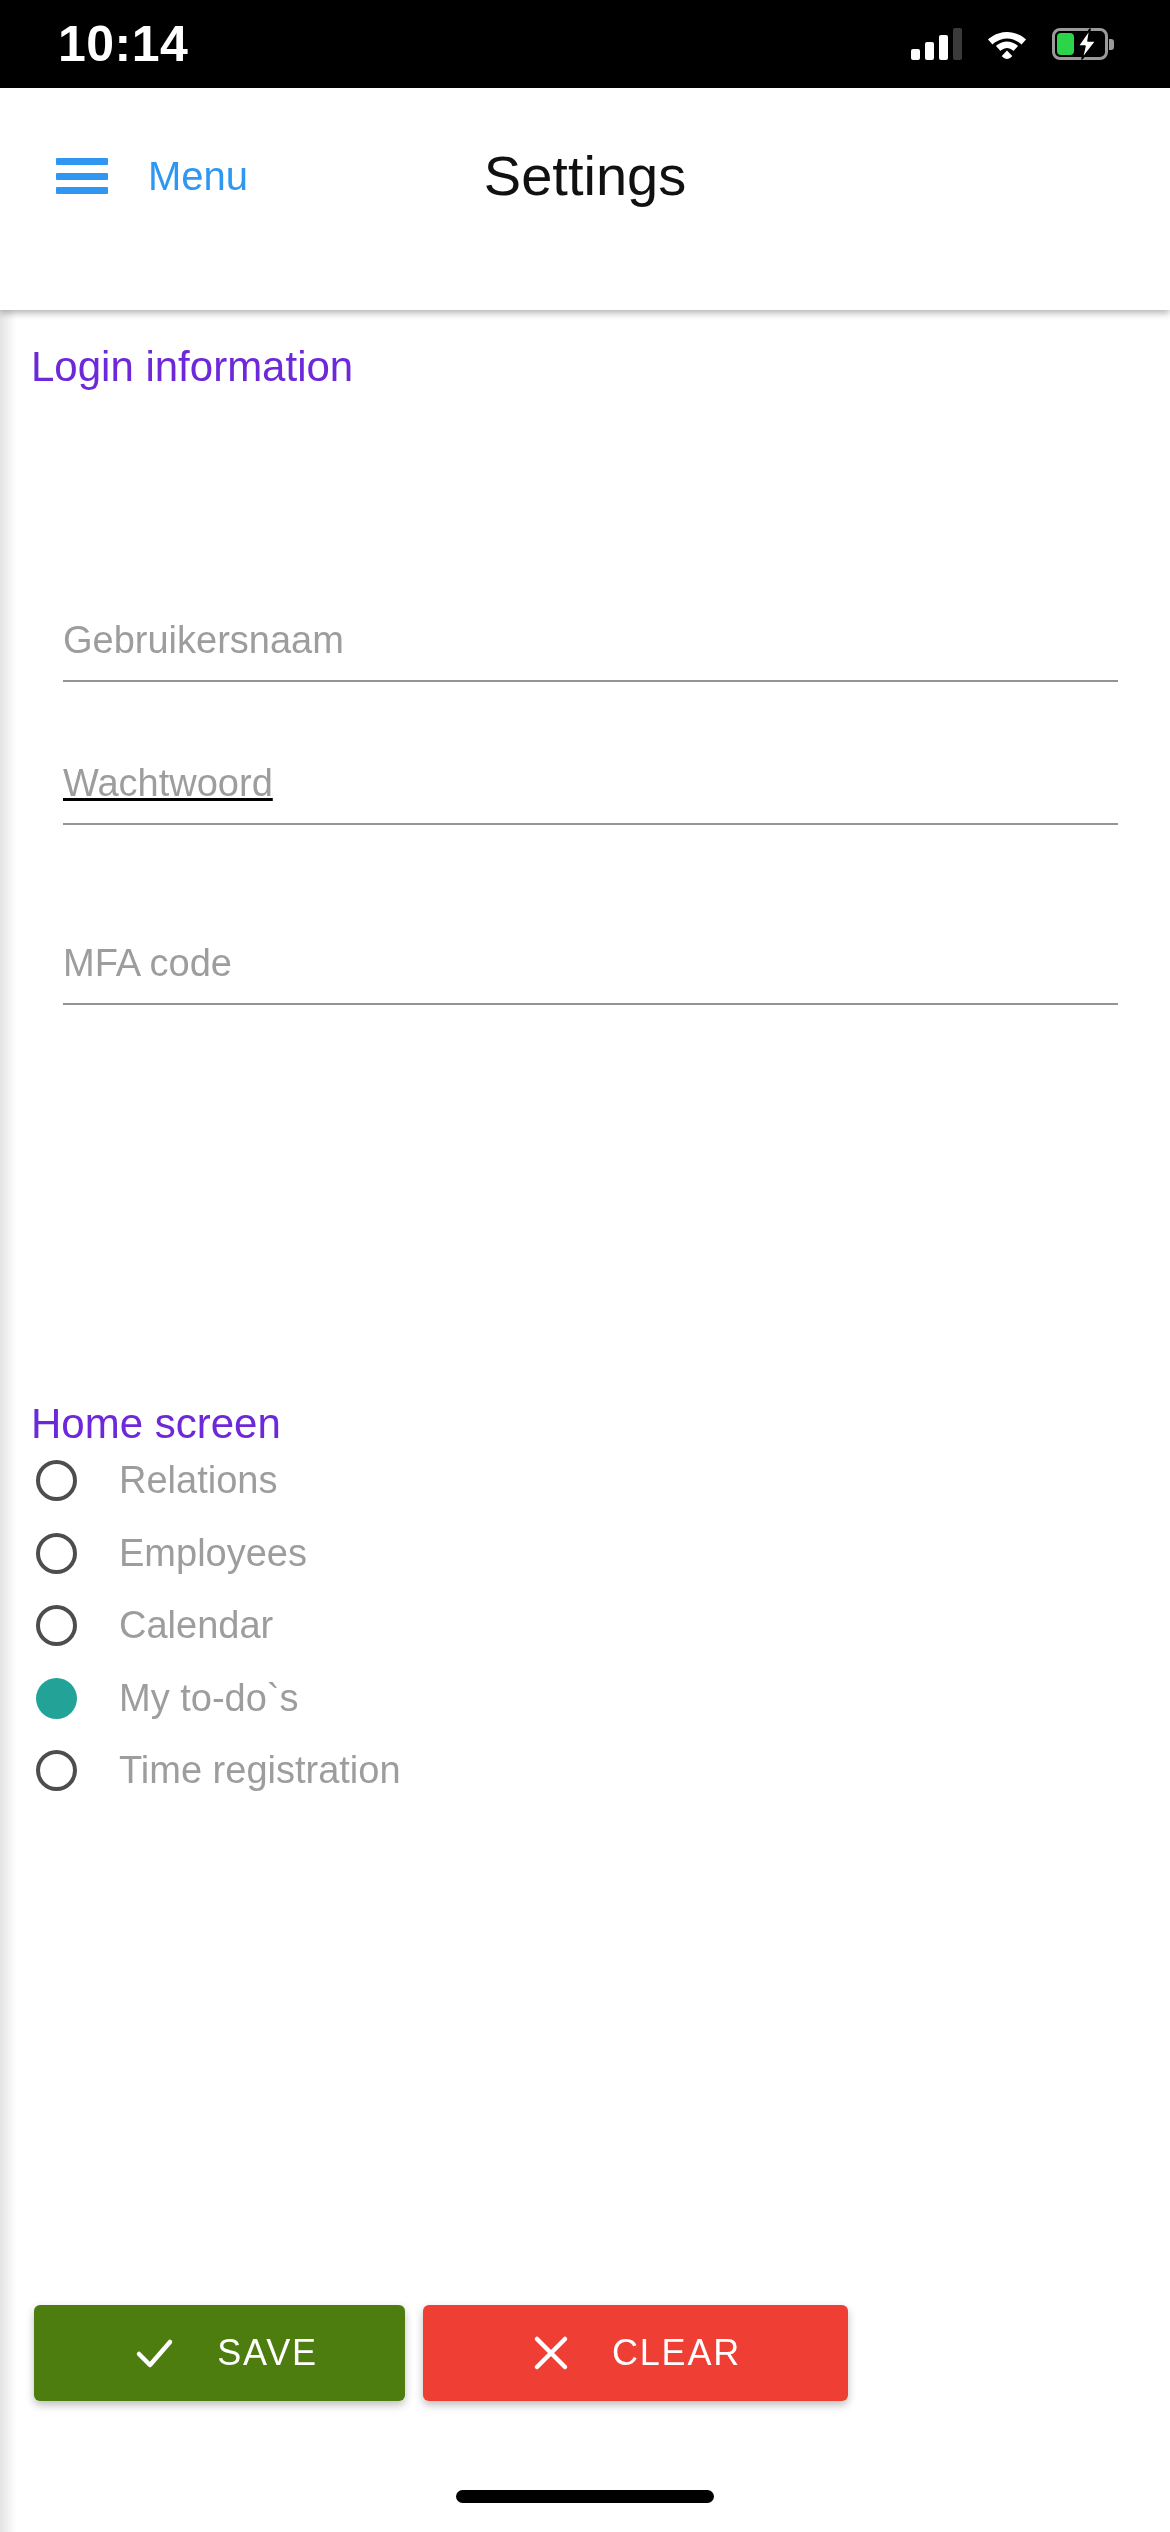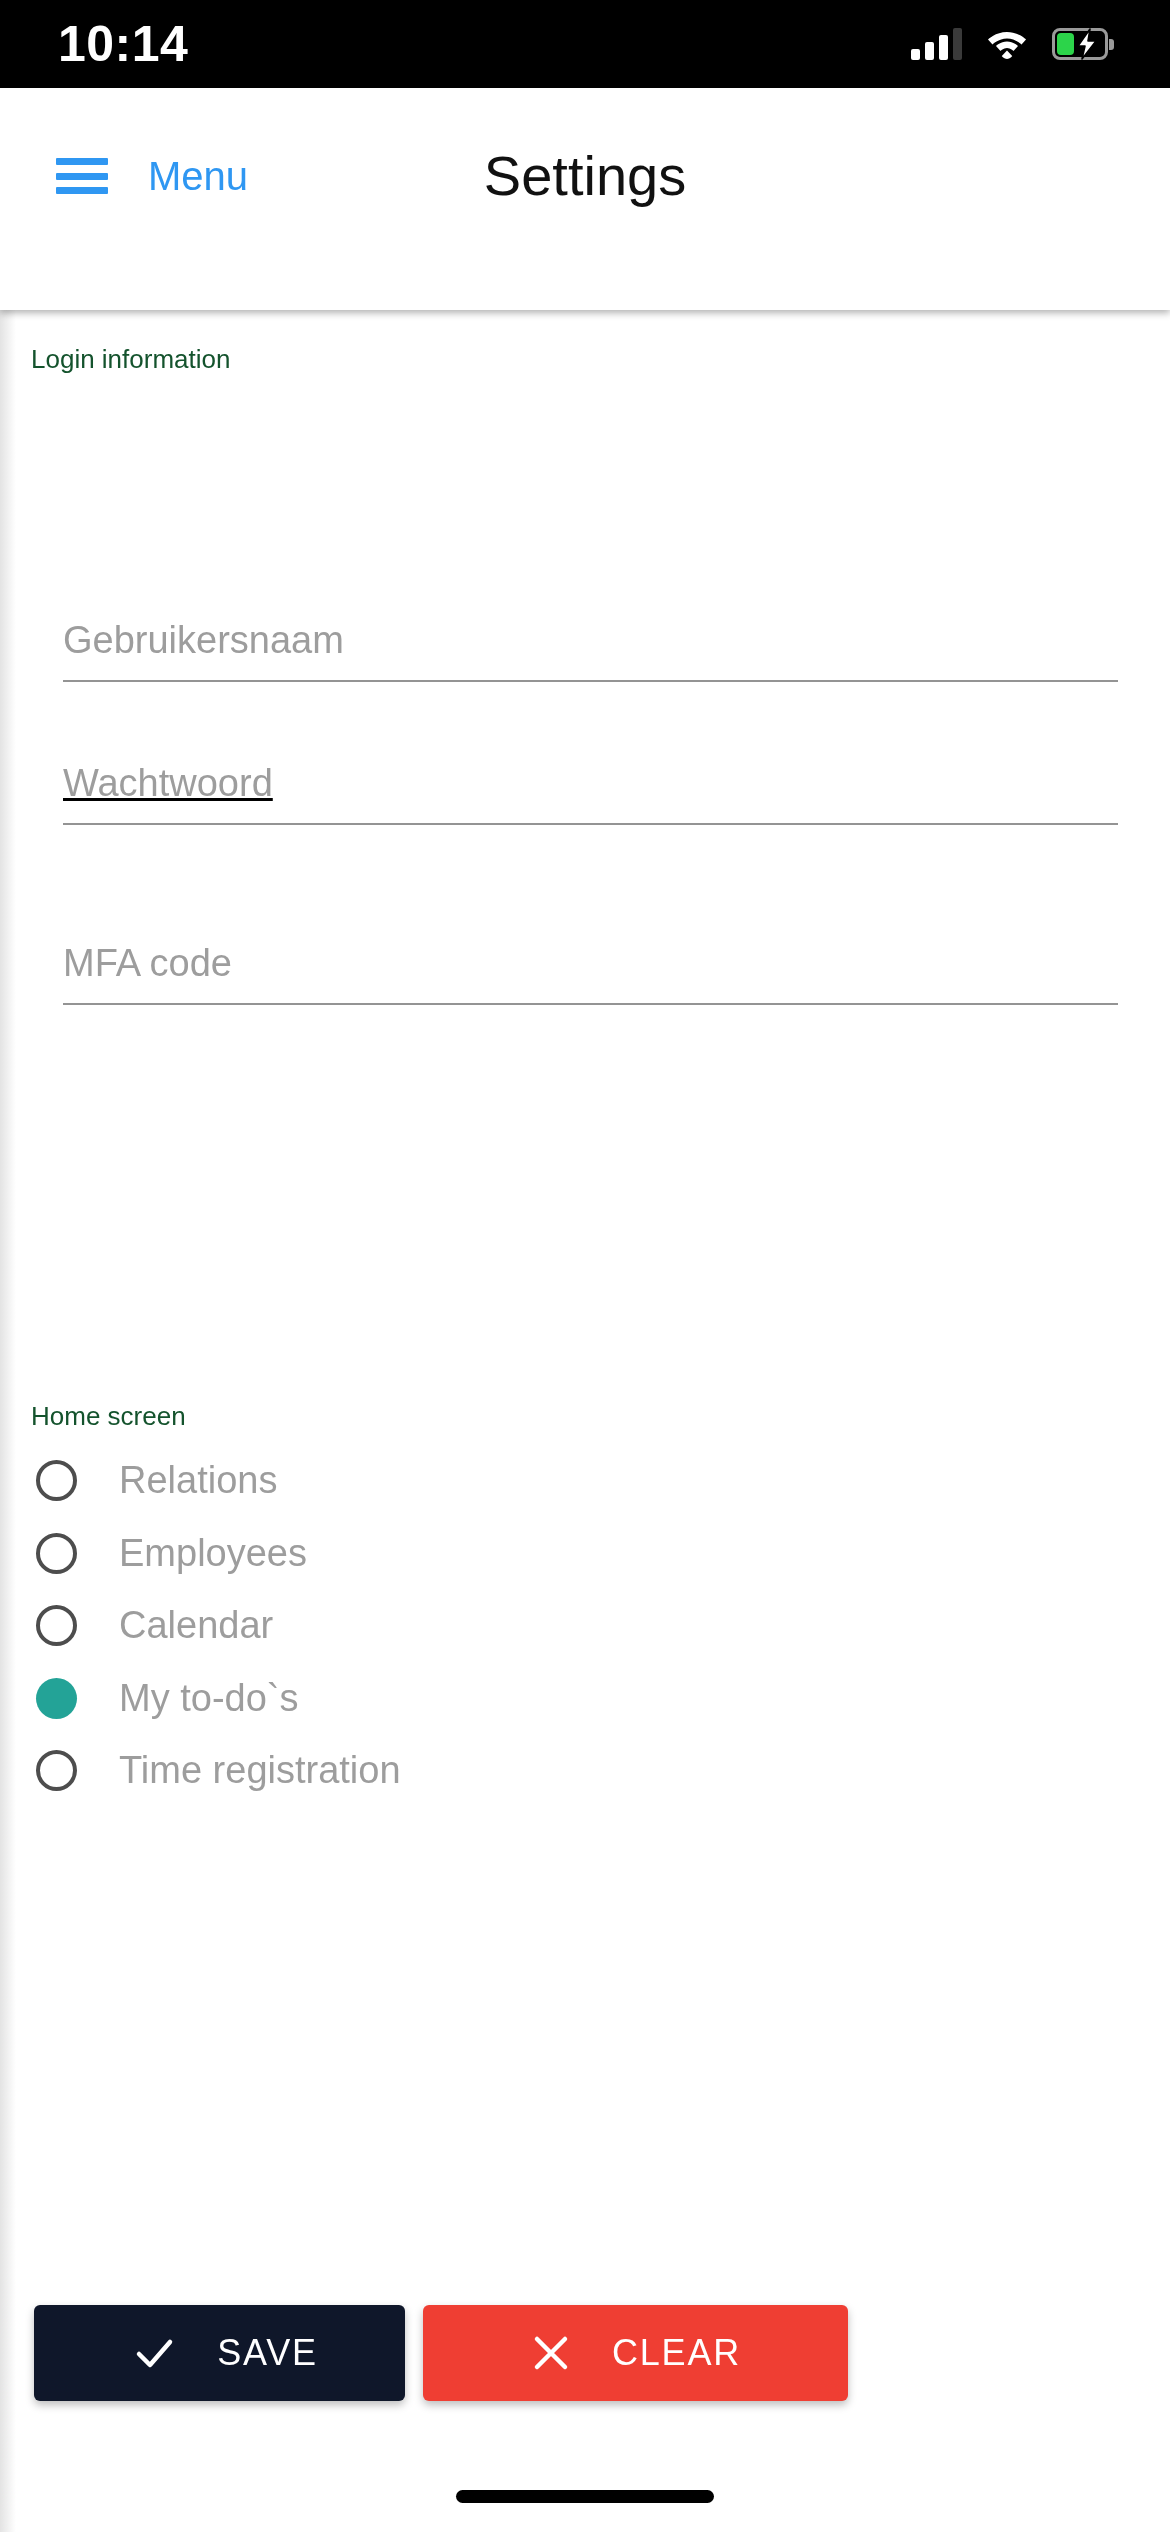--- a/index.html
+++ b/index.html
@@ -80,21 +80,21 @@
     background:#ffffff; overflow:hidden;
   }
   .edge-shade{
     position:absolute; left:0; top:0; width:16px; height:2222px;
     background:linear-gradient(to right, rgba(0,0,0,0.11), rgba(0,0,0,0));
     pointer-events:none;
   }
 
   .section-title{
     position:absolute; left:31px;
-    color:#14532d; font-size:26px; line-height:1;
+    color:#6d28d9; font-size:42px; line-height:1;
     white-space:nowrap;
   }
 
   .field{
     position:absolute; left:63px; width:1055px;
     border-bottom:2px solid #949494;
     padding-bottom:18px;
   }
   .field-ph{
     display:block; color:#9d9d9d; font-size:38px; line-height:1.1;
@@ -115,21 +115,21 @@
   .radio-label{ color:#9d9d9d; font-size:38px; line-height:1; white-space:nowrap; }
 
   
   .btn{
     position:absolute; top:2305px; height:96px;
     display:flex; align-items:center; justify-content:center; gap:40px;
     border:none; border-radius:6px; cursor:pointer;
     box-shadow:0 4px 8px rgba(0,0,0,0.26);
     color:#ffffff; font-size:36px; letter-spacing:1.8px;
   }
-  .btn-save{ left:34px; width:371px; background:#0f172a;padding-left:10px; }
+  .btn-save{ left:34px; width:371px; background:#4d7c0f;padding-left:10px; }
   .btn-clear{ left:423px; width:425px; background:#ef3e33; }
   .btn svg{ flex:none; }
   .btn-text{ line-height:1; }
 
   
   .home-indicator{
     position:absolute; left:50%; transform:translateX(-50%);
     top:2490px; width:258px; height:13px;
     background:#000000; border-radius:7px;
   }

